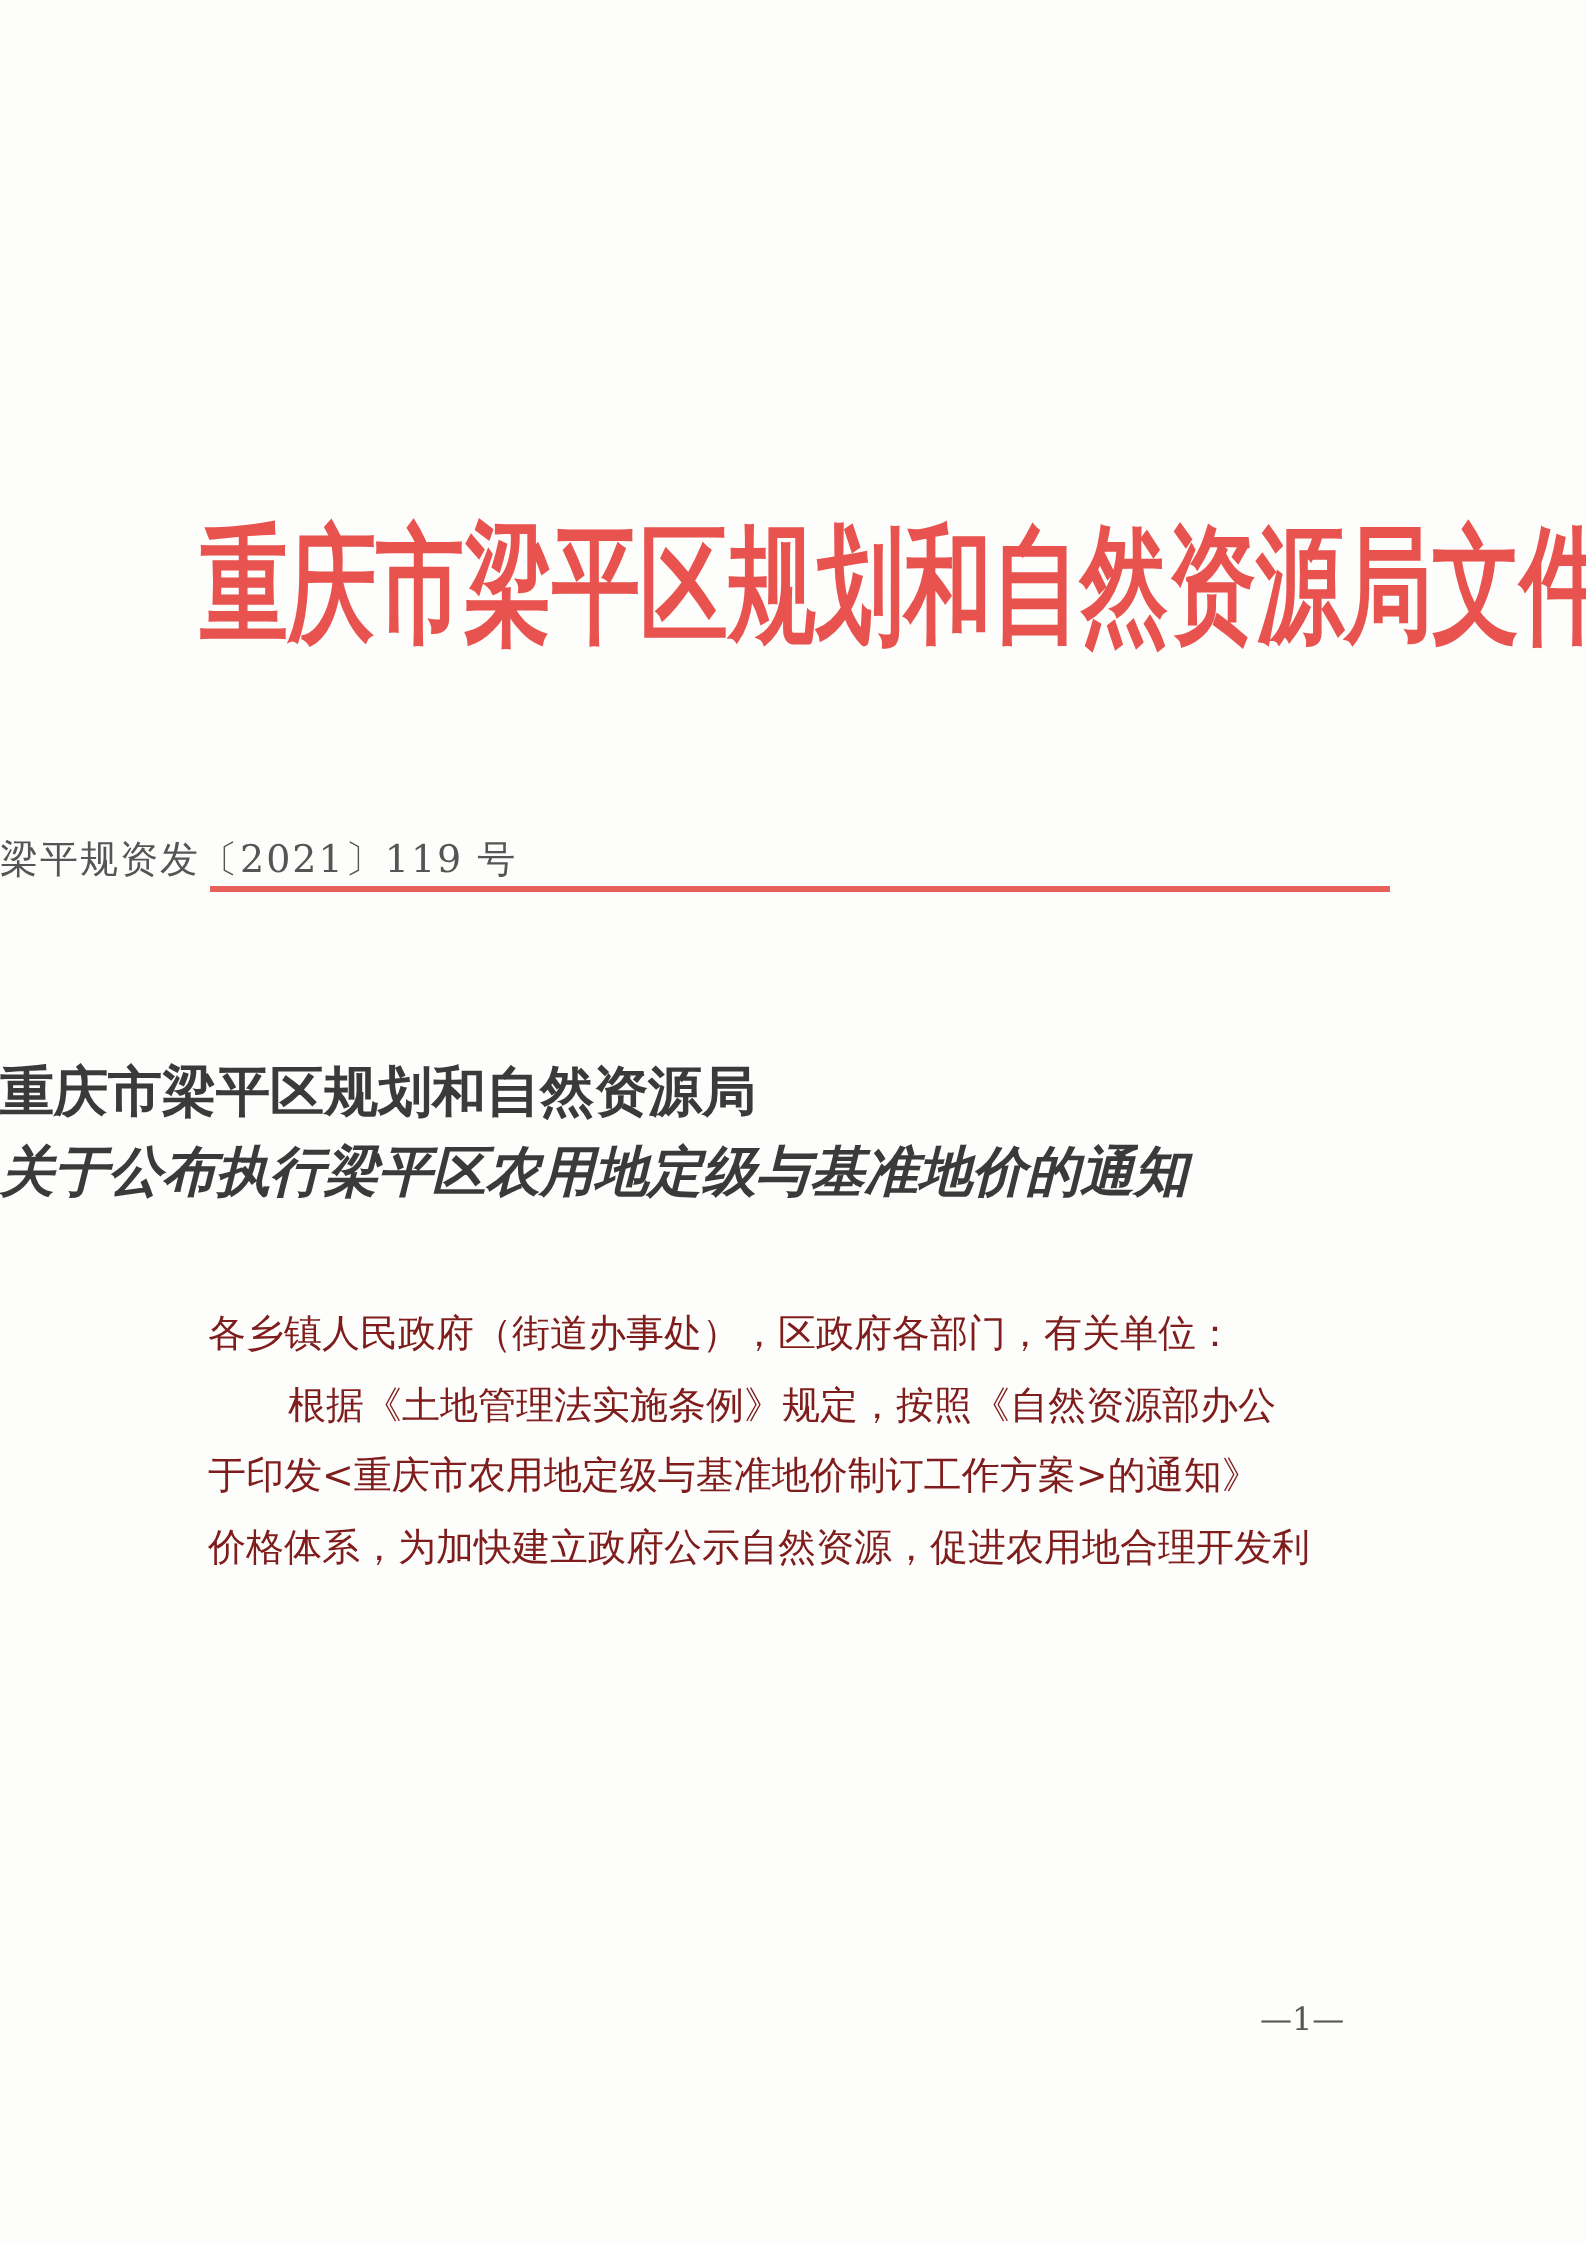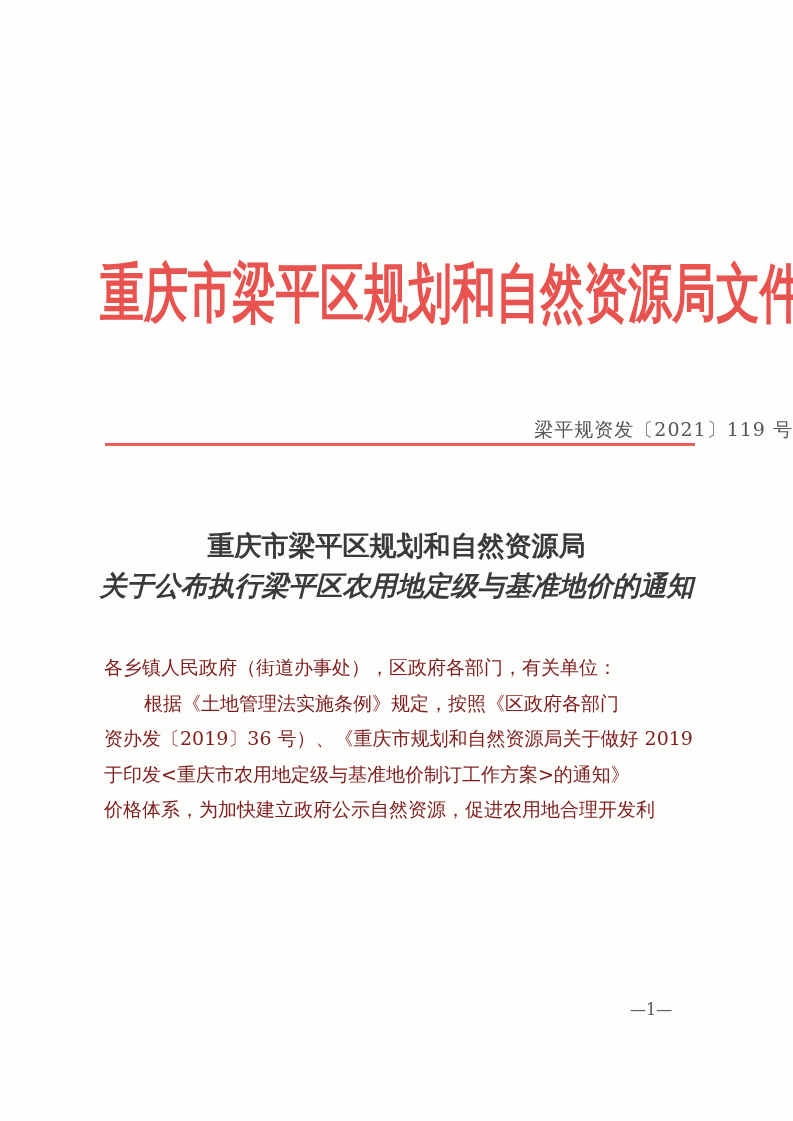--- a/index.html
+++ b/index.html
@@ -14,28 +14,28 @@
       position: absolute; left: 100px; top: 248px; width: 600px; height: 90px;
       display: flex; justify-content: space-between; align-items: center;
       color: #e8534f;
       font-family: "DejaVu Sans", "Liberation Sans", sans-serif;
       font-weight: bold;
       font-size: 44px;
     }
     .masthead span { display: inline-block; transform: scaleY(1.45); letter-spacing: 0; }
     .docno {
       position: absolute; left: 0; width: 793px; top: 417px;
-      text-align: right; font-size: 19px; color: #555; letter-spacing: 1px;
+      text-align: left; font-size: 19px; color: #555; letter-spacing: 1px;
     }
     .red-rule {
       position: absolute; left: 105px; width: 590px; top: 443px; height: 3px;
       background: #e8605c;
     }
     .title {
-      position: absolute; left: 0; width: 793px; text-align: center;
+      position: absolute; left: 0; width: 793px; text-align: left;
       font-family: "DejaVu Sans", "Liberation Sans", sans-serif;
       font-weight: bold; font-size: 27px; color: #3a3a3a; letter-spacing: 0px;
     }
     .title.l1 { top: 528px; }
     .title.l2 { top: 568px; font-style: italic; }
     .body-text {
       position: absolute; left: 104px; width: 588px; top: 650px;
       font-size: 19px; color: #7f1d1d;
     }
     .line {
@@ -71,19 +71,18 @@
   </div>
 
 <div class="docno">梁平规资发〔2021〕119 号</div>
 <div class="red-rule"></div>
 
 <div class="title l1">重庆市梁平区规划和自然资源局</div>
 <div class="title l2">关于公布执行梁平区农用地定级与基准地价的通知</div>
 
 <div class="body-text">
   <div class="line left">各乡镇人民政府（街道办事处），区政府各部门，有关单位：</div>
-  <div class="line indent">根据《土地管理法实施条例》规定，按照《区政府各部门</div>
-  <div class="line">资办发〔2019〕36 号）、《重庆市规划和自然资源局关于做好 2019</div>
+  <div class="line indent">根据《土地管理法实施条例》规定，按照《自然资源部办公</div>
   <div class="line">于印发&lt;重庆市农用地定级与基准地价制订工作方案&gt;的通知》</div>
   <div class="line">价格体系，为加快建立政府公示自然资源，促进农用地合理开发利</div>
 </div>
 
 <div class="page-num">—1—</div>
 
 </body></html>

